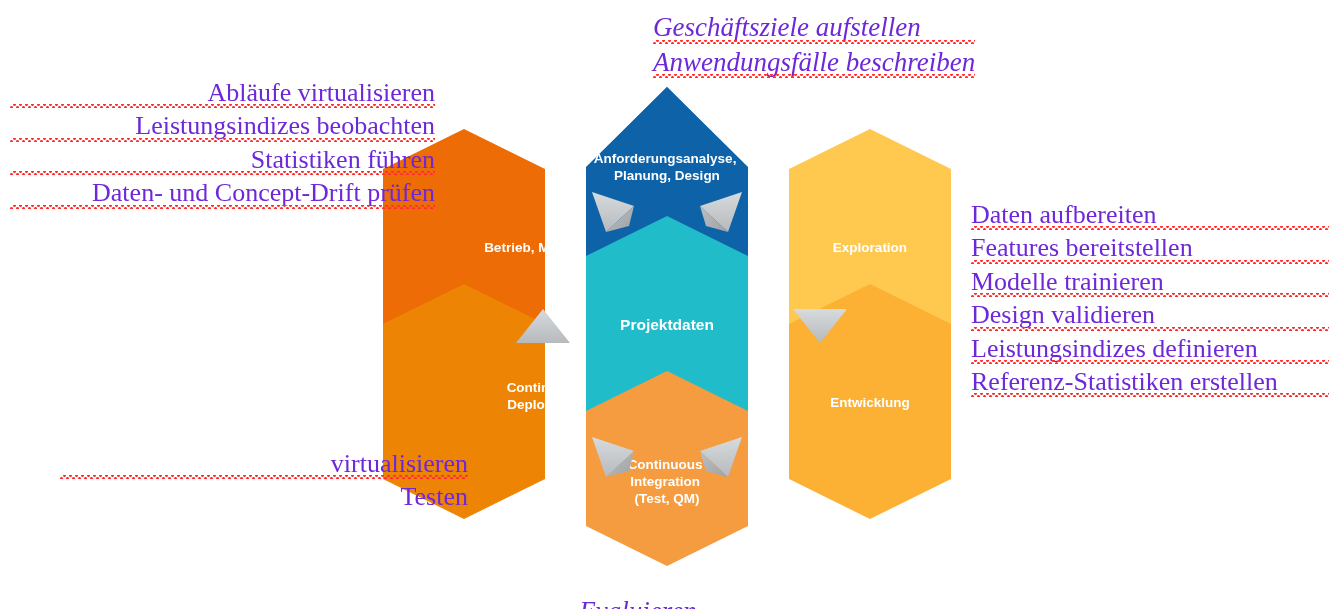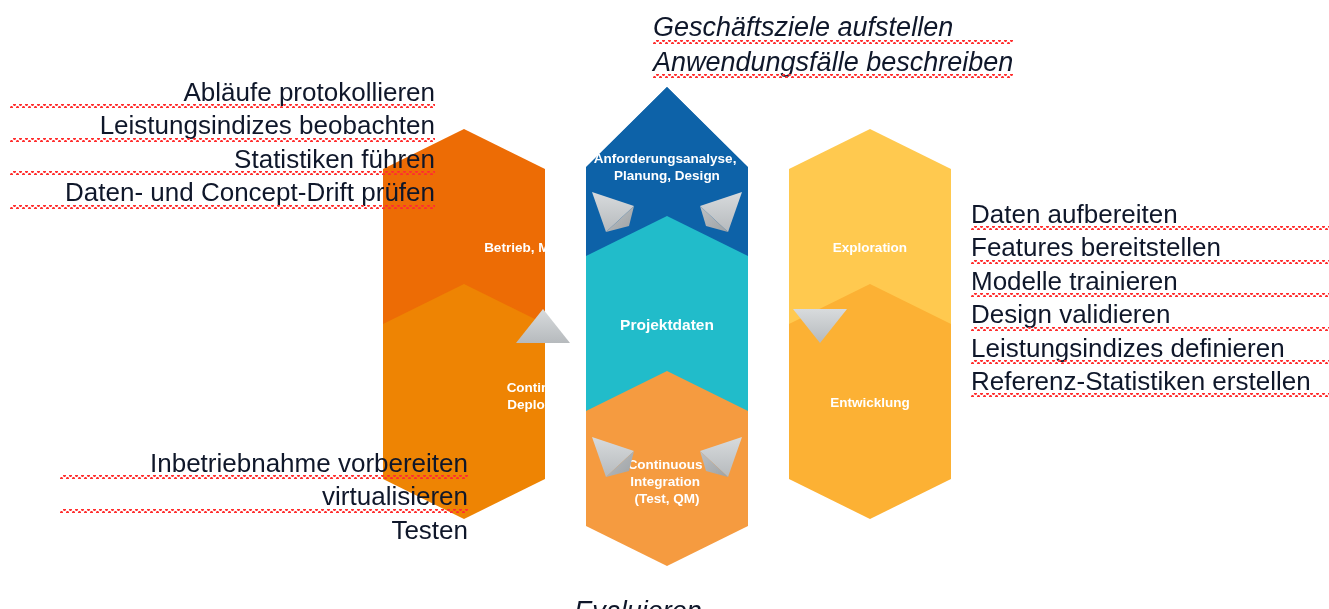--- a/index.html
+++ b/index.html
@@ -29,22 +29,22 @@
     font-family: "Liberation Sans", sans-serif;
     font-weight: bold;
     text-anchor: middle;
   }
   .hex-label.small { font-size: 13.5px; }
   .hex-label.center { font-size: 15.5px; }
 
   
   .note {
     position: absolute;
-    color: #0f172a;
-    font-family: Liberation Sans, sans-serif;
+    color: #6d28d9;
+    font-family: Liberation Serif, serif;
     font-size: 26px;
     line-height: 1.285;
     white-space: nowrap;
   }
   .note .line {
     display: block;
     position: relative;
   }
   
   .note .line.sq::after {
@@ -173,37 +173,36 @@
       <polygon points="606,477 634,451 629,471" fill="url(#arrowGradDark)"></polygon>
     </g>
   </svg>
 
   <div class="note italic align-left" id="note-top">
     <span class="line sq">Geschäftsziele aufstellen</span>
     <span class="line sq">Anwendungsfälle beschreiben</span>
   </div>
 
   <div class="note align-right" id="note-left">
-    <span class="line sq">Abläufe protokollieren</span>
+    <span class="line sq">Abläufe virtualisieren</span>
     <span class="line sq">Leistungsindizes beobachten</span>
     <span class="line sq">Statistiken führen</span>
     <span class="line sq">Daten- und Concept-Drift prüfen</span>
   </div>
 
   <div class="note align-left" id="note-right">
     <span class="line sq">Daten aufbereiten</span>
     <span class="line sq">Features bereitstellen</span>
     <span class="line sq">Modelle trainieren</span>
     <span class="line sq">Design validieren</span>
     <span class="line sq">Leistungsindizes definieren</span>
     <span class="line sq">Referenz-Statistiken erstellen</span>
   </div>
 
   <div class="note align-right" id="note-botleft">
-    <span class="line sq">Inbetriebnahme vorbereiten</span>
     <span class="line sq">virtualisieren</span>
     <span class="line">Testen</span>
   </div>
 
   <div class="note italic align-center" id="note-bottom">
     <span class="line sq">Evaluieren</span>
   </div>
 
 </div>
 

